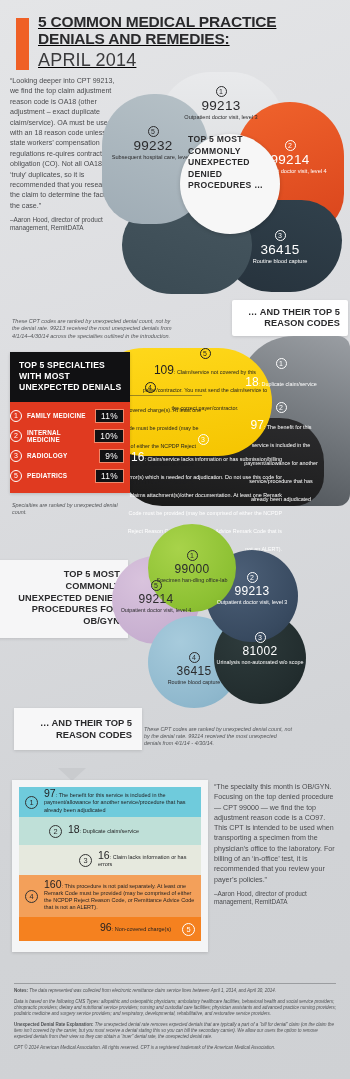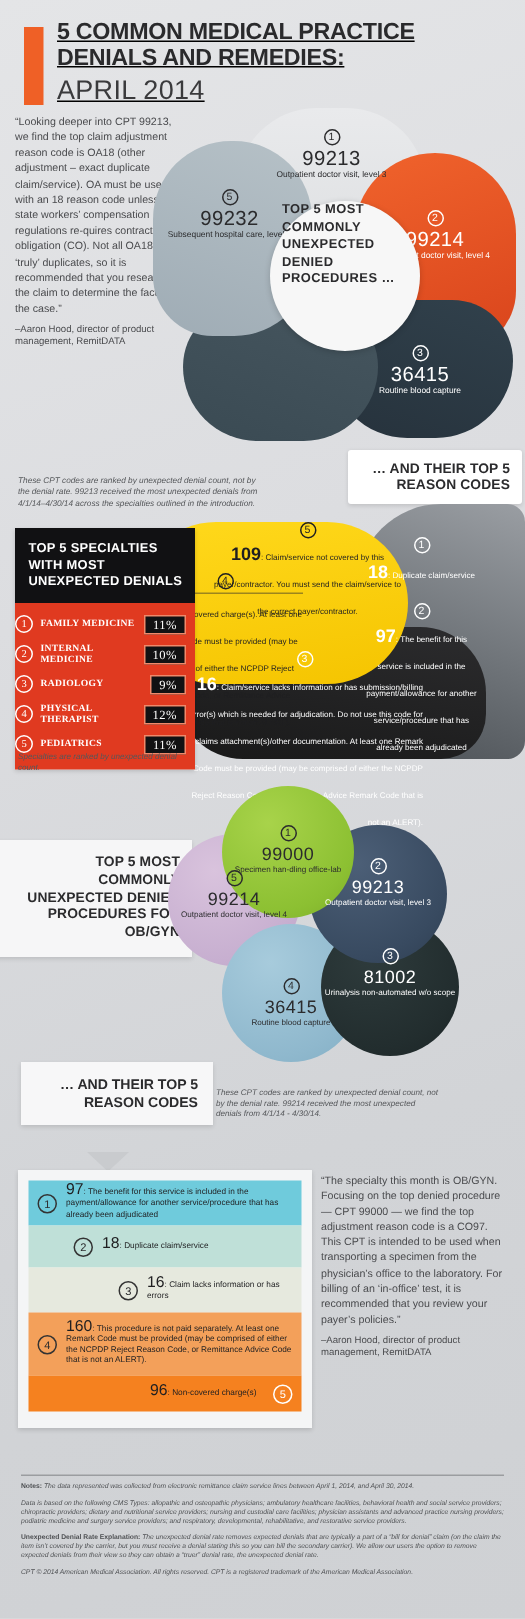--- a/index.html
+++ b/index.html
@@ -98,34 +98,34 @@
     position:absolute; left:28px; top:82px; width:206px; height:88px;
     background:linear-gradient(190deg,#2c2c2e 0%,#191919 100%);
     border-radius:44px 44px 30px 44px;
   }
   .sw-yellow {
     position:absolute; left:0px; top:12px; width:182px; height:108px;
     background:linear-gradient(170deg,#ffd91c 0%,#f5c400 100%);
     border-radius:54px 54px 54px 54px;
   }
   .rc { position:absolute; }
-  .rc-code { font-size:12px; font-weight:700;text-align:center; }
+  .rc-code { font-size:12px; font-weight:400;text-align:center; }
   .rc-txt { font-size:5.4px; line-height:6.8px; }
   .rc-divider { height:1px; background:#2b2b2d; opacity:.45; }
 
   
   .spec {
     position:absolute; left:10px; top:352px; width:120px;
     box-shadow:0 1px 3px rgba(0,0,0,.16);
   }
   .spec-hd {
     background:#111113; color:#fff; font-weight:bold;
     font-size:8.6px; line-height:11px; padding:8px 8px 9px 9px; letter-spacing:0.2px;
   }
-  .spec-body { background:#e03a20; padding:4px 6px 7px 0;font-family:Liberation Serif, serif; }
+  .spec-body { background:#e03a20; padding:4px 6px 7px 0; }
   .spec-row { display:flex; align-items:center; height:20px; }
   .sp-n {
     width:12px; height:12px; border-radius:50%; border:1px solid #fff;
     color:#fff; font-size:7px; line-height:10.5px; text-align:center; flex:0 0 12px;
   }
   .sp-l {
     flex:1; color:#fff; font-weight:bold; font-size:6.4px; line-height:7.4px;
     padding-left:5px; letter-spacing:0.2px;
   }
   .sp-v {
@@ -337,25 +337,20 @@
         <div class="sp-n">2</div>
         <div class="sp-l">INTERNAL MEDICINE</div>
         <div class="sp-v">10%</div>
       </div>
       <div class="spec-row">
         <div class="sp-n">3</div>
         <div class="sp-l">RADIOLOGY</div>
         <div class="sp-v">9%</div>
       </div>
       <div class="spec-row">
-        <div class="sp-n">4</div>
-        <div class="sp-l">PHYSICAL THERAPIST</div>
-        <div class="sp-v">12%</div>
-      </div>
-      <div class="spec-row">
         <div class="sp-n">5</div>
         <div class="sp-l">PEDIATRICS</div>
         <div class="sp-v">11%</div>
       </div>
     </div>
   </div>
   <div class="spec-note">Specialties are ranked by unexpected denial count.</div>
 
   <div class="obgyn-label">
     <span>TOP 5 MOST COMMONLY UNEXPECTED DENIED PROCEDURES FOR OB/GYN</span>

